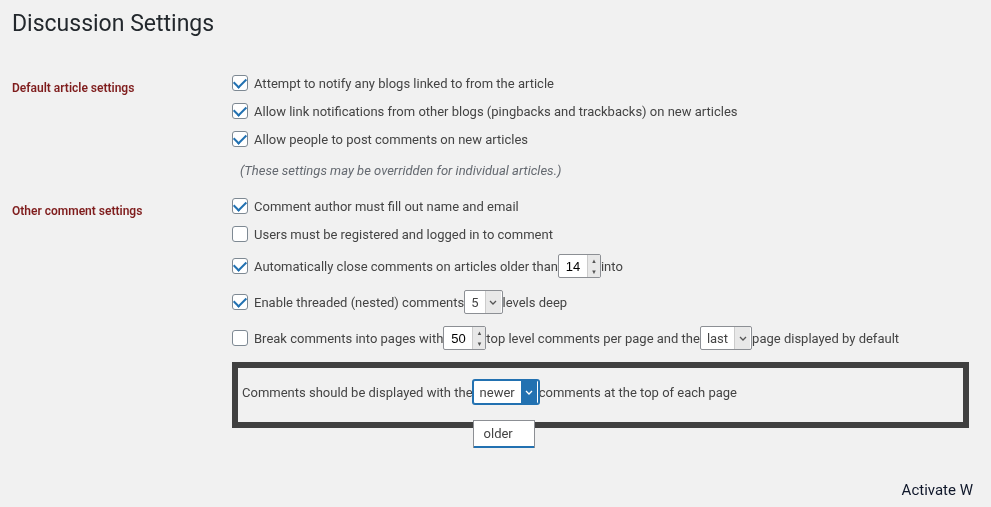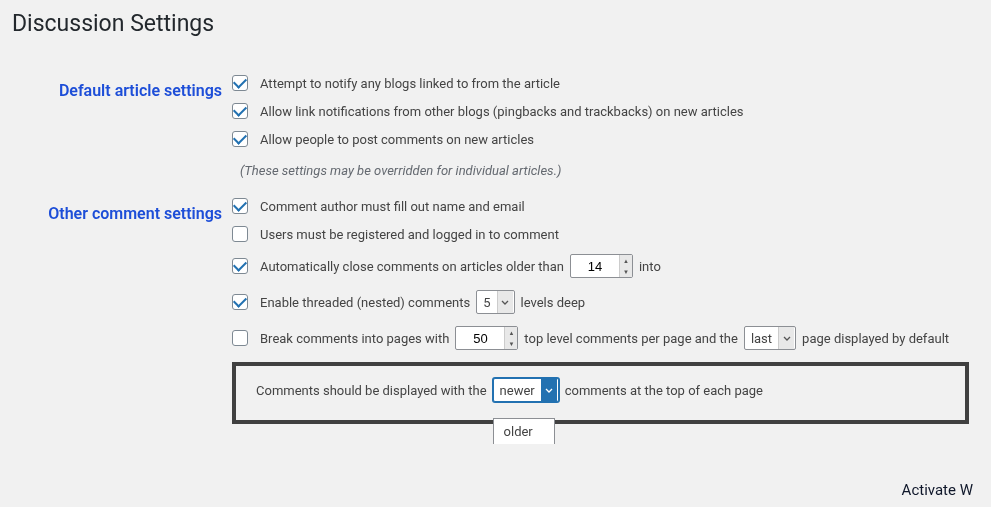--- a/index.html
+++ b/index.html
@@ -15,38 +15,37 @@
       font-size: 23px;
       font-weight: 400;
       color: #23282d;
       margin-bottom: 28px;
     }
     .form-table {
       width: 100%;
       border-collapse: collapse;
     }
     .form-table th {
-      text-align: right;
+      text-align: left;
       vertical-align: top;
       font-weight: 600;
-      color: #1d4ed8;
-      font-size: 16px;
+      color: #7f1d1d;
+      font-size: 12px;
       width: 220px;
       padding: 16px 10px 16px 0;
     }
     .form-table td {
       vertical-align: top;
       padding: 10px 10px 10px 0;
     }
     .setting-row {
       display: flex;
       align-items: center;
       margin-bottom: 12px;
       flex-wrap: wrap;
-      gap: 6px;
     }
     .setting-row:last-child { margin-bottom: 0; }
     .checkbox {
       width: 16px;
       height: 16px;
       border: 1px solid #7e8993;
       border-radius: 3px;
       background: #fff;
       display: inline-flex;
       align-items: center;
@@ -75,21 +74,21 @@
     .number-input {
       display: inline-flex;
       align-items: center;
       border: 1px solid #8c8f94;
       background: #fff;
       height: 24px;
       border-radius: 2px;
     }
     .number-input input {
       border: none;
-      width: 48px;
+      width: 28px;
       text-align: center;
       font-size: 13px;
       outline: none;
       background: transparent;
     }
     .spinner {
       display: flex;
       flex-direction: column;
       border-left: 1px solid #ccc;
       background: #e8e8e8;
@@ -131,22 +130,22 @@
       width: 16px;
       height: 22px;
       margin-right: -3px;
     }
     .select.active .caret {
       background: #2271b1;
       border-left: 1px solid #2271b1;
     }
     .select.active .caret svg path { stroke: #fff; }
     .highlight-box {
-      border: 4px solid #404040;
-      padding: 12px 12px 18px 20px;
+      border: 6px solid #404040;
+      padding: 12px 12px 18px 4px;
       margin-top: 10px;
       position: relative;
     }
     .dropdown-wrap {
       position: relative;
       display: inline-block;
     }
     .dropdown-list {
       position: absolute;
       left: 0;

